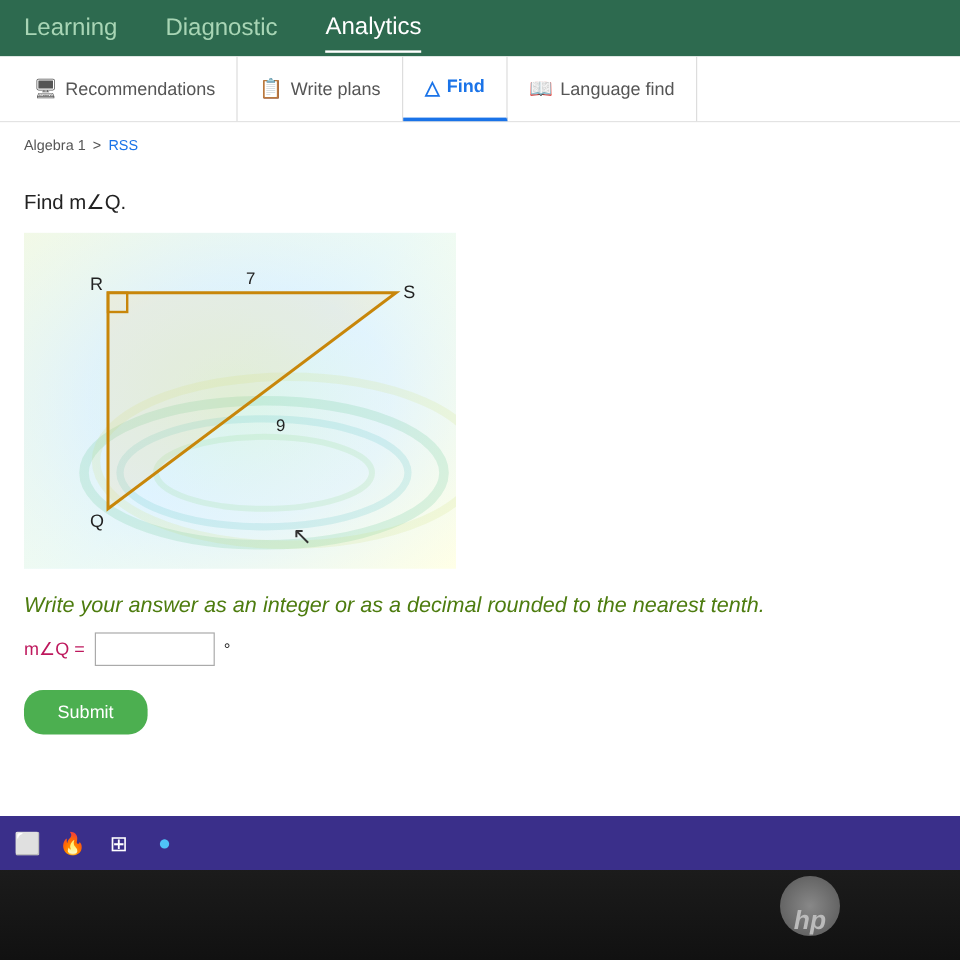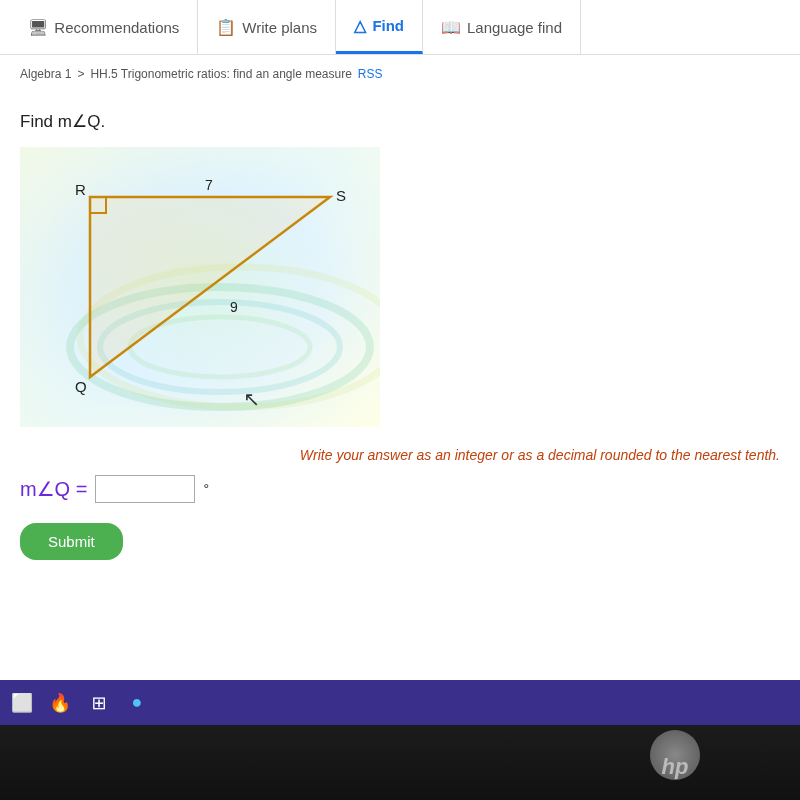--- a/index.html
+++ b/index.html
@@ -113,35 +113,34 @@
       position: relative;
       margin-bottom: 20px;
       background: linear-gradient(135deg, rgba(200,230,200,0.3), rgba(200,240,255,0.4), rgba(255,255,200,0.3));
     }
 
     
     .answer-section {
       margin-top: 10px;
     }
     .answer-instruction {
-      font-size: 14px;
+      font-size: 18px;
       font-style: italic;
-      color: #c2410c;
+      color: #4d7c0f;
       margin-bottom: 12px;
-      text-align: right;
     }
     .answer-row {
       display: flex;
       align-items: center;
       gap: 8px;
       margin-bottom: 20px;
     }
     .answer-label {
-      font-size: 20px;
-      color: #6d28d9;
+      font-size: 15px;
+      color: #be185d;
     }
     .answer-input {
       width: 100px;
       height: 28px;
       border: 1px solid #aaa;
       padding: 2px 6px;
       font-size: 14px;
       outline: none;
     }
     .degree-symbol {
@@ -220,20 +219,25 @@
       font-size: 20px;
       color: #333;
       pointer-events: none;
     }
   </style>
 </head>
 <body>
 
 <div class="screen-wrapper">
 
+  <nav class="top-nav">
+    <a class="top-nav-item">Learning</a>
+    <a class="top-nav-item">Diagnostic</a>
+    <a class="top-nav-item active">Analytics</a>
+  </nav>
 
   <div class="tab-bar">
     <div class="tab-item">
       <span class="tab-icon">🖥</span>
       <span>Recommendations</span>
     </div>
     <div class="tab-item">
       <span class="tab-icon">📋</span>
       <span>Write plans</span>
     </div>
@@ -245,21 +249,20 @@
       <span class="tab-icon">📖</span>
       <span>Language find</span>
     </div>
   </div>
 
   <div class="main-content">
 
     <div class="breadcrumb">
       <span class="breadcrumb-link">Algebra 1</span>
       <span class="breadcrumb-sep">&gt;</span>
-      <span class="breadcrumb-current">HH.5 Trigonometric ratios: find an angle measure</span>
       <span class="breadcrumb-rss">RSS</span>
     </div>
 
     <div class="problem-area">
       <div class="problem-title">Find m∠Q.</div>
 
       <div class="triangle-container">
         <svg width="360" height="280">
 
           <defs>

